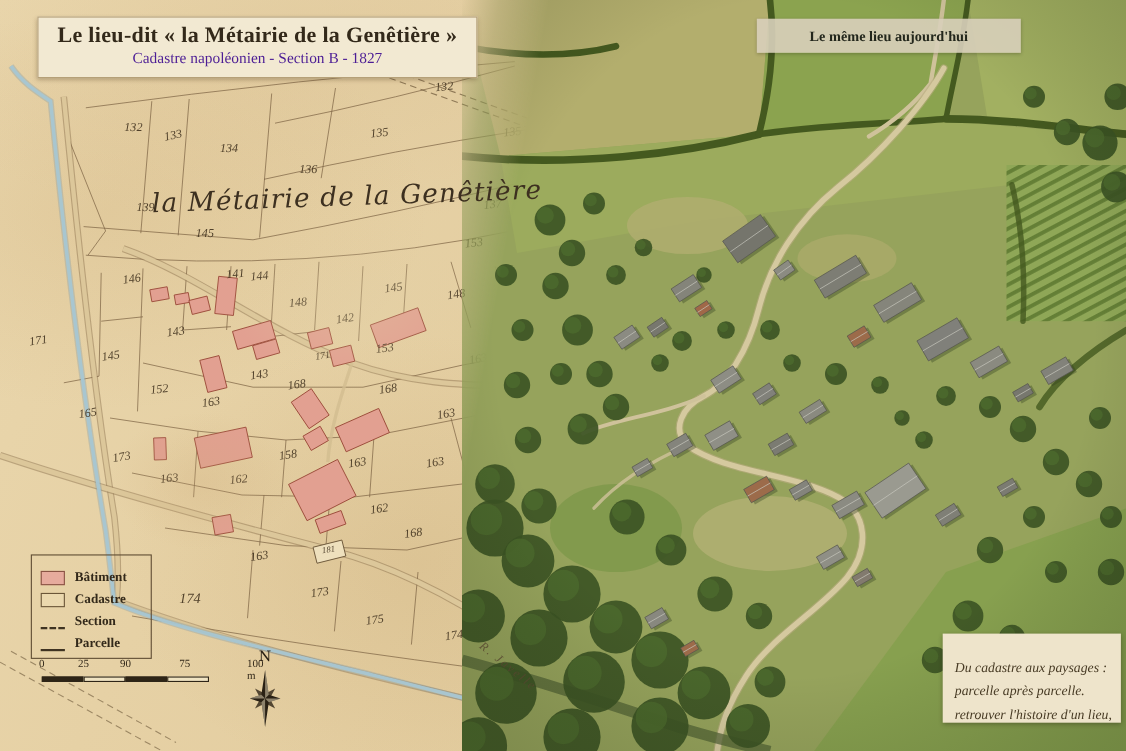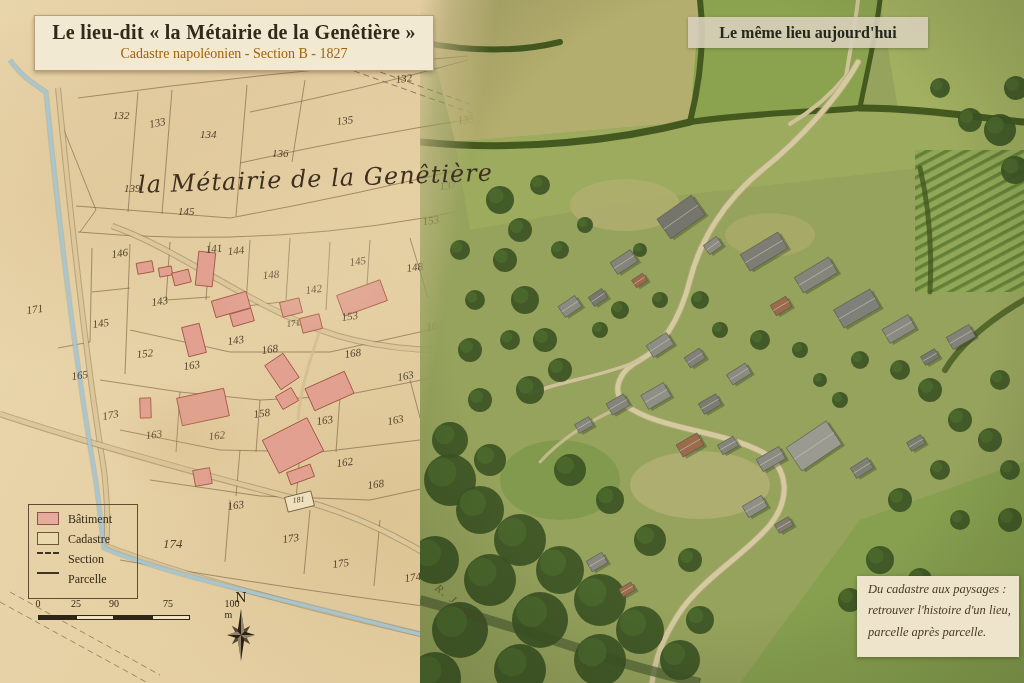--- a/index.html
+++ b/index.html
@@ -15,31 +15,31 @@
       linear-gradient(115deg,#ead7ad 0%,#e6d1a5 45%,#e2cb9d 100%);}
   .map-panel::after{content:"";position:absolute;inset:0;
       background:radial-gradient(ellipse 120px 90px at 34% 64%, rgba(205,170,120,.25), transparent 70%),
                  radial-gradient(ellipse 160px 110px at 60% 40%, rgba(226,208,165,.35), transparent 70%);
       pointer-events:none;}
 
   .title-box{position:absolute;left:34px;top:15px;width:398px;height:54px;
     background:#f2e9d2;border:1px solid #b5a078;box-shadow:0 2px 4px rgba(70,50,20,.35);
     text-align:center;z-index:30;}
   .title-box .t1{font-weight:bold;font-size:20px;color:#33291a;margin-top:5px;letter-spacing:.3px;}
-  .title-box .t2{font-size:14px;color:#a16207;margin-top:2px;}
+  .title-box .t2{font-size:14px;color:#4c1d95;margin-top:2px;}
 
   .place-label{position:absolute;left:138px;top:166px;width:280px;z-index:20;
     font-style:italic;font-size:24px;letter-spacing:1px;color:#3d3020;
     transform:rotate(-2deg);font-family:"DejaVu Serif",serif;white-space:nowrap;}
   .stream-label{position:absolute;left:430px;top:600px;z-index:20;font-style:italic;
     font-size:11px;letter-spacing:2px;color:#56462f;transform:rotate(39deg);opacity:.8;}
 
   .legend-box{position:absolute;left:28px;top:504px;width:92px;padding:7px 8px 6px 8px;
     border:1px solid #5f4c33;z-index:25;}
-  .legend-row{display:flex;align-items:flex-start;height:20px;}
+  .legend-row{display:flex;align-items:flex-end;height:20px;font-weight:bold;}
   .legend-swatch{width:22px;height:13px;margin-right:9px;box-sizing:border-box;flex:none;}
   .sw-building{background:#e7ab9d;border:1px solid #8a5444;}
   .sw-parcel{background:rgba(240,225,185,.45);border:1px solid #6b5638;}
   .sw-path{height:0;border-top:2px dashed #3f3322;margin-top:0;}
   .sw-stream{height:0;border-top:2px solid #3f3322;}
   .legend-label{font-size:12px;color:#33291a;}
 
   .scalebar{position:absolute;left:38px;top:598px;width:190px;height:32px;z-index:25;}
   .scalebar .lbl{position:absolute;top:0;font-size:10px;color:#33291a;transform:translateX(-50%);}
   .scalebar .seg{position:absolute;top:17px;height:5px;width:38px;border:1px solid #2e2517;box-sizing:border-box;}
@@ -47,23 +47,23 @@
 
   .compass{position:absolute;left:212px;top:590px;width:58px;height:78px;z-index:25;text-align:center;}
   .compass .n{font-size:13px;color:#2a2114;font-family:"DejaVu Serif",serif;}
 
   
   .photo-panel{position:absolute;left:420px;top:0;width:604px;height:683px;
     -webkit-mask-image:linear-gradient(100deg,transparent 0px,rgba(0,0,0,.55) 34px,#000 78px);
             mask-image:linear-gradient(100deg,transparent 0px,rgba(0,0,0,.55) 34px,#000 78px);}
   .photo-title{position:absolute;left:688px;top:17px;width:240px;height:31px;z-index:30;
     background:rgba(216,207,186,.9);box-shadow:0 1px 3px rgba(40,40,20,.3);
-    text-align:center;font-weight:bold;font-size:16px;color:#23271c;line-height:31px;}
+    text-align:center;font-weight:bold;font-size:13px;color:#23271c;line-height:31px;}
   .caption-box{position:absolute;left:857px;top:576px;width:162px;height:81px;z-index:30;
-    background:#eee4cb;box-shadow:0 1px 4px rgba(40,35,15,.4);padding:3px 11px;box-sizing:border-box;}
+    background:#eee4cb;box-shadow:0 1px 4px rgba(40,35,15,.4);padding:21px 11px;box-sizing:border-box;}
   .caption-line{font-style:italic;font-size:12.5px;line-height:1.7;color:#473a24;white-space:nowrap;}
 </style>
 </head>
 <body>
 
 <div id="stage">
 
   <div class="map-panel">
     <svg width="540" height="683" viewBox="0 0 540 683">
 
@@ -502,16 +502,16 @@
         </g>
 
       <rect x="420" y="0" width="604" height="683" fill="url(#vign)"></rect>
     </svg>
   </div>
 
   <div class="photo-title">Le même lieu aujourd'hui</div>
 
   <div class="caption-box" id="caption-box">
       <div class="caption-line">Du cadastre aux paysages :</div>
+      <div class="caption-line">parcelle après parcelle.</div>
       <div class="caption-line">retrouver l'histoire d'un lieu,</div>
-      <div class="caption-line">parcelle après parcelle.</div>
     </div>
 </div>
 
 </body></html>

